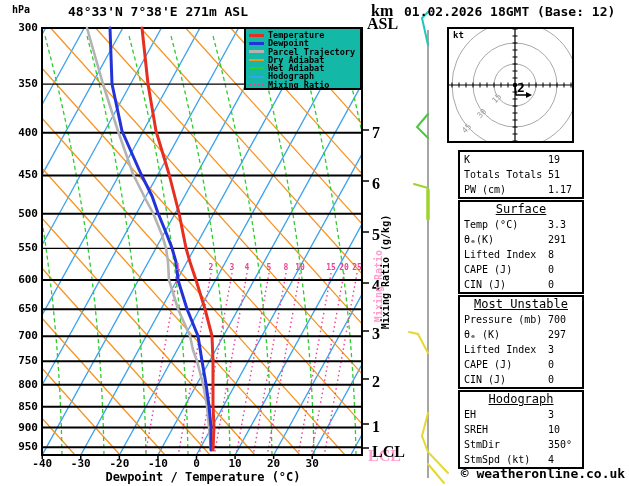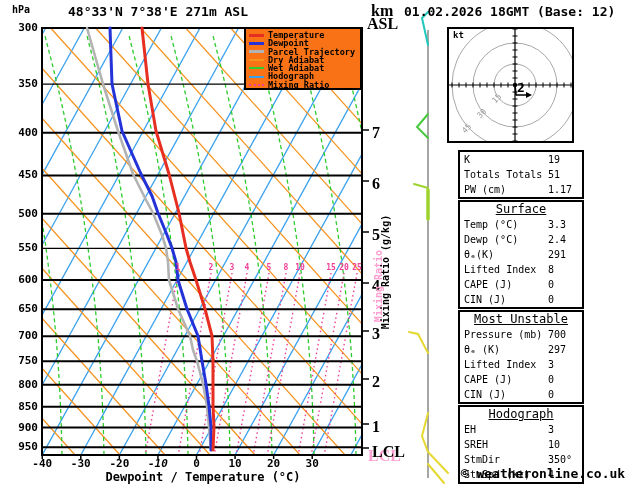--- a/index.html
+++ b/index.html
@@ -7,21 +7,21 @@
          font-family:"DejaVu Sans Mono", monospace;color:#000;}
   #plot-svg{position:absolute;left:0;top:0;}
   .abs{position:absolute;white-space:nowrap;}
   .ticklab{font-size:11px;font-weight:bold;transform:translateX(-50%);}
   .plab{font-size:11px;font-weight:bold;text-align:right;width:30px;}
   .kmlab{font-size:16px;font-weight:bold;font-family:Liberation Serif, serif;}
   .mixlab{font-size:8px;font-weight:bold;color:#ef3f96;transform:translateX(-50%);}
   .vert{transform:rotate(-90deg);transform-origin:center center;font-size:10px;font-weight:bold;
         width:150px;text-align:center;height:12px;line-height:12px;}
   .ghost{color:#ff9ed0;}
-  #legend{position:absolute;left:244px;top:27px;width:118px;height:63px;background:#f97316;
+  #legend{position:absolute;left:244px;top:27px;width:118px;height:63px;background:#14b8a6;
           border:2px solid #000;box-sizing:border-box;padding-top:2px;}
   .leg-row{display:flex;align-items:center;height:8.3px;}
   .leg-swatch{width:15px;margin-left:3px;margin-right:4px;flex:none;}
   .leg-label{font-size:8.5px;font-weight:bold;line-height:8.3px;}
   #datatable{position:absolute;left:458px;top:150px;width:126px;}
   .tbox{border:2px solid #000;background:#fff;box-sizing:border-box;width:126px;margin-bottom:1px;}
   .trow{position:relative;height:15px;line-height:15px;font-size:10px;padding-left:4px;}
   .trow .val{position:absolute;left:88px;top:0;}
   .thead{height:15px;line-height:15px;font-size:12px;text-align:center;text-decoration:underline;}
   #hodo-kt{font-size:9px;font-weight:bold;}
@@ -242,21 +242,21 @@
       <div class="abs plab" style="left:8px;top:354.2549391826302px;">750</div>
       <div class="abs plab" style="left:8px;top:377.7275993203648px;">800</div>
       <div class="abs plab" style="left:8px;top:399.7767742750022px;">850</div>
       <div class="abs plab" style="left:8px;top:420.56528938859145px;">900</div>
       <div class="abs plab" style="left:8px;top:440.2295377645907px;">950</div>
     </div>
   <div id="temp-labels">
       <div class="abs ticklab" style="left:42.22px;top:457px;">-40</div>
       <div class="abs ticklab" style="left:80.78999999999999px;top:457px;">-30</div>
       <div class="abs ticklab" style="left:119.36px;top:457px;">-20</div>
-      <div class="abs ticklab" style="left:157.93px;top:457px;font-style:italic;">-10</div>
+      <div class="abs ticklab" style="left:157.93px;top:457px;">-10</div>
       <div class="abs ticklab" style="left:196.5px;top:457px;">0</div>
       <div class="abs ticklab" style="left:235.07px;top:457px;">10</div>
       <div class="abs ticklab" style="left:273.64px;top:457px;">20</div>
       <div class="abs ticklab" style="left:312.21000000000004px;top:457px;">30</div>
     </div>
   <div id="km-labels">
       <div class="abs kmlab" style="left:372px;top:124px;">7</div>
       <div class="abs kmlab" style="left:372px;top:175px;">6</div>
       <div class="abs kmlab" style="left:372px;top:226px;">5</div>
       <div class="abs kmlab" style="left:372px;top:277px;">4</div>
@@ -295,21 +295,20 @@
 
   <div id="datatable">
       <div class="tbox">
         <div class="trow"><span>K</span><span class="val">19</span></div>
         <div class="trow"><span>Totals Totals</span><span class="val">51</span></div>
         <div class="trow"><span>PW (cm)</span><span class="val">1.17</span></div>
       </div>
       <div class="tbox">
         <div class="thead">Surface</div>
         <div class="trow"><span>Temp (°C)</span><span class="val">3.3</span></div>
-        <div class="trow"><span>Dewp (°C)</span><span class="val">2.4</span></div>
         <div class="trow"><span>θₑ(K)</span><span class="val">291</span></div>
         <div class="trow"><span>Lifted Index</span><span class="val">8</span></div>
         <div class="trow"><span>CAPE (J)</span><span class="val">0</span></div>
         <div class="trow"><span>CIN (J)</span><span class="val">0</span></div>
       </div>
       <div class="tbox">
         <div class="thead">Most Unstable</div>
         <div class="trow"><span>Pressure (mb)</span><span class="val">700</span></div>
         <div class="trow"><span>θₑ (K)</span><span class="val">297</span></div>
         <div class="trow"><span>Lifted Index</span><span class="val">3</span></div>

